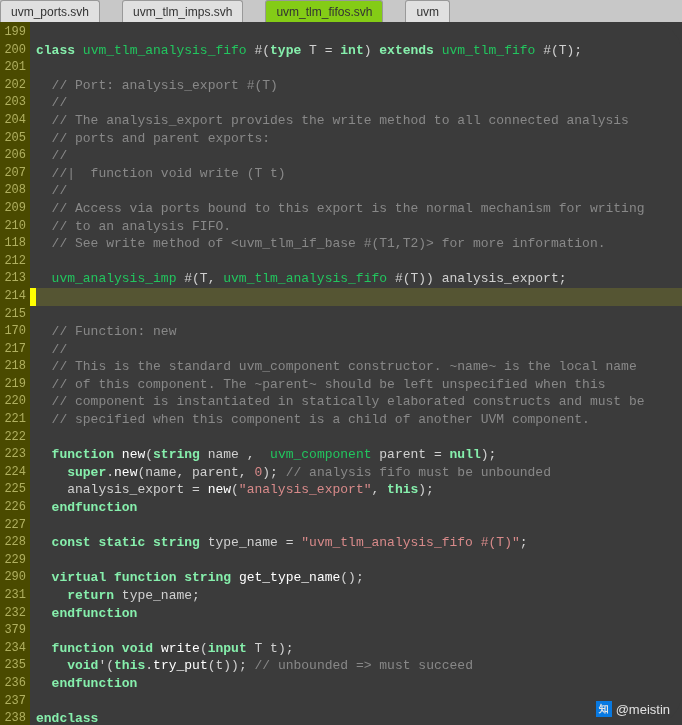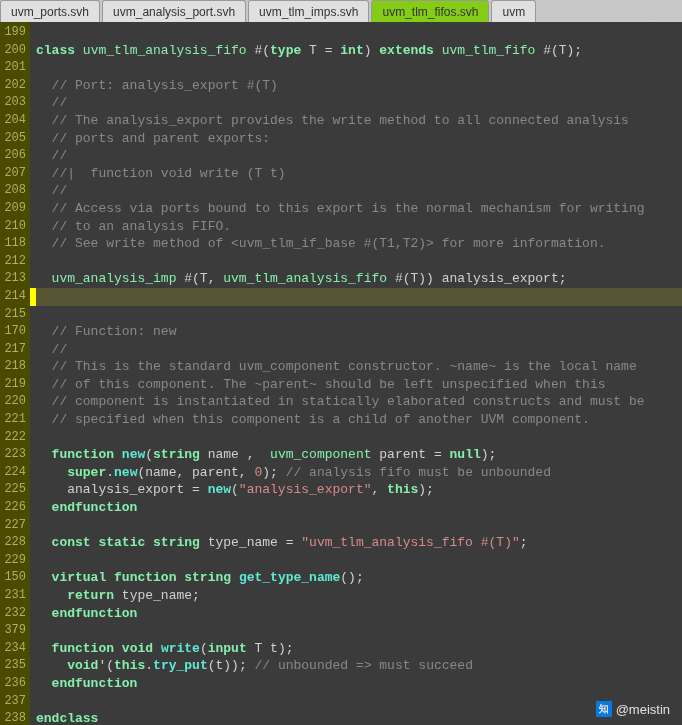--- a/index.html
+++ b/index.html
@@ -12,20 +12,21 @@
   height: 725px;
   overflow: hidden;
   position: relative;
 }
 .tabs {
   display: flex;
   background: #c8c8c8;
   height: 22px;
   align-items: stretch;
   overflow: hidden;
+  gap: 20px;
 }
 .tab {
   padding: 2px 10px;
   background: #e0e0e0;
   border: 1px solid #999;
   border-bottom: none;
   font-family: Arial, sans-serif;
   font-size: 12px;
   color: #333;
   cursor: pointer;
@@ -70,24 +71,24 @@
   content: '';
   position: absolute;
   left: -6px;
   top: 0;
   bottom: 0;
   width: 6px;
   background: #ffff00;
 }
 .kw { color: #86efac; font-weight: bold; }
 .c1 { color: #888888; }
-.type { color: #86efac; text-align: right; }
+.type { color: #22c55e; text-align: right; }
 .str { color: #d88a8a; }
 .num { color: #d88a8a; }
-.fn { color: #5eead4; font-weight: bold; }
+.fn { color: #ffffff; }
 .watermark {
   position: absolute;
   right: 12px;
   bottom: 8px;
   color: #fff;
   font-family: Arial, sans-serif;
   font-size: 13px;
   opacity: 0.85;
   display: flex;
   align-items: center;
@@ -103,21 +104,20 @@
   align-items: center;
   justify-content: center;
   font-weight: bold;
 }
 </style>
 </head>
 <body>
 
 <div class="tabs" id="tabs">
     <div class="tab">uvm_ports.svh</div>
-    <div class="tab">uvm_analysis_port.svh</div>
     <div class="tab">uvm_tlm_imps.svh</div>
     <div class="tab active">uvm_tlm_fifos.svh</div>
     <div class="tab">uvm</div>
   </div>
 
 <div class="editor">
   <div class="gutter" id="gutter">
       <div class="ln">199</div>
       <div class="ln">200</div>
       <div class="ln">201</div>
@@ -142,21 +142,21 @@
       <div class="ln">220</div>
       <div class="ln">221</div>
       <div class="ln">222</div>
       <div class="ln">223</div>
       <div class="ln">224</div>
       <div class="ln">225</div>
       <div class="ln">226</div>
       <div class="ln">227</div>
       <div class="ln">228</div>
       <div class="ln">229</div>
-      <div class="ln">150</div>
+      <div class="ln">290</div>
       <div class="ln">231</div>
       <div class="ln">232</div>
       <div class="ln">379</div>
       <div class="ln">234</div>
       <div class="ln">235</div>
       <div class="ln">236</div>
       <div class="ln">237</div>
       <div class="ln">238</div>
     </div>
   <div class="code" id="code"><div class="code-line">&nbsp;</div><div class="code-line"><span class="kw">class</span> <span class="type">uvm_tlm_analysis_fifo</span> #(<span class="kw">type</span> T = <span class="kw">int</span>) <span class="kw">extends</span> <span class="type">uvm_tlm_fifo</span> #(T);</div><div class="code-line">&nbsp;</div><div class="code-line">  <span class="c1">// Port: analysis_export #(T)</span></div><div class="code-line">  <span class="c1">//</span></div><div class="code-line">  <span class="c1">// The analysis_export provides the write method to all connected analysis</span></div><div class="code-line">  <span class="c1">// ports and parent exports:</span></div><div class="code-line">  <span class="c1">//</span></div><div class="code-line">  <span class="c1">//|  function void write (T t)</span></div><div class="code-line">  <span class="c1">//</span></div><div class="code-line">  <span class="c1">// Access via ports bound to this export is the normal mechanism for writing</span></div><div class="code-line">  <span class="c1">// to an analysis FIFO.</span></div><div class="code-line">  <span class="c1">// See write method of &lt;uvm_tlm_if_base #(T1,T2)&gt; for more information.</span></div><div class="code-line">&nbsp;</div><div class="code-line">  <span class="type">uvm_analysis_imp</span> #(T, <span class="type">uvm_tlm_analysis_fifo</span> #(T)) analysis_export;</div><div class="code-line hl hl-cursor">&nbsp;</div><div class="code-line">&nbsp;</div><div class="code-line">  <span class="c1">// Function: new</span></div><div class="code-line">  <span class="c1">//</span></div><div class="code-line">  <span class="c1">// This is the standard uvm_component constructor. ~name~ is the local name</span></div><div class="code-line">  <span class="c1">// of this component. The ~parent~ should be left unspecified when this</span></div><div class="code-line">  <span class="c1">// component is instantiated in statically elaborated constructs and must be</span></div><div class="code-line">  <span class="c1">// specified when this component is a child of another UVM component.</span></div><div class="code-line">&nbsp;</div><div class="code-line">  <span class="kw">function</span> <span class="fn">new</span>(<span class="kw">string</span> name ,  <span class="type">uvm_component</span> parent = <span class="kw">null</span>);</div><div class="code-line">    <span class="kw">super</span>.<span class="fn">new</span>(name, parent, <span class="num">0</span>); <span class="c1">// analysis fifo must be unbounded</span></div><div class="code-line">    analysis_export = <span class="fn">new</span>(<span class="str">"analysis_export"</span>, <span class="kw">this</span>);</div><div class="code-line">  <span class="kw">endfunction</span></div><div class="code-line">&nbsp;</div><div class="code-line">  <span class="kw">const</span> <span class="kw">static</span> <span class="kw">string</span> type_name = <span class="str">"uvm_tlm_analysis_fifo #(T)"</span>;</div><div class="code-line">&nbsp;</div><div class="code-line">  <span class="kw">virtual</span> <span class="kw">function</span> <span class="kw">string</span> <span class="fn">get_type_name</span>();</div><div class="code-line">    <span class="kw">return</span> type_name;</div><div class="code-line">  <span class="kw">endfunction</span></div><div class="code-line">&nbsp;</div><div class="code-line">  <span class="kw">function</span> <span class="kw">void</span> <span class="fn">write</span>(<span class="kw">input</span> T t);</div><div class="code-line">    <span class="kw">void</span>'(<span class="kw">this</span>.<span class="fn">try_put</span>(t)); <span class="c1">// unbounded =&gt; must succeed</span></div><div class="code-line">  <span class="kw">endfunction</span></div><div class="code-line">&nbsp;</div><div class="code-line"><span class="kw">endclass</span></div></div>

